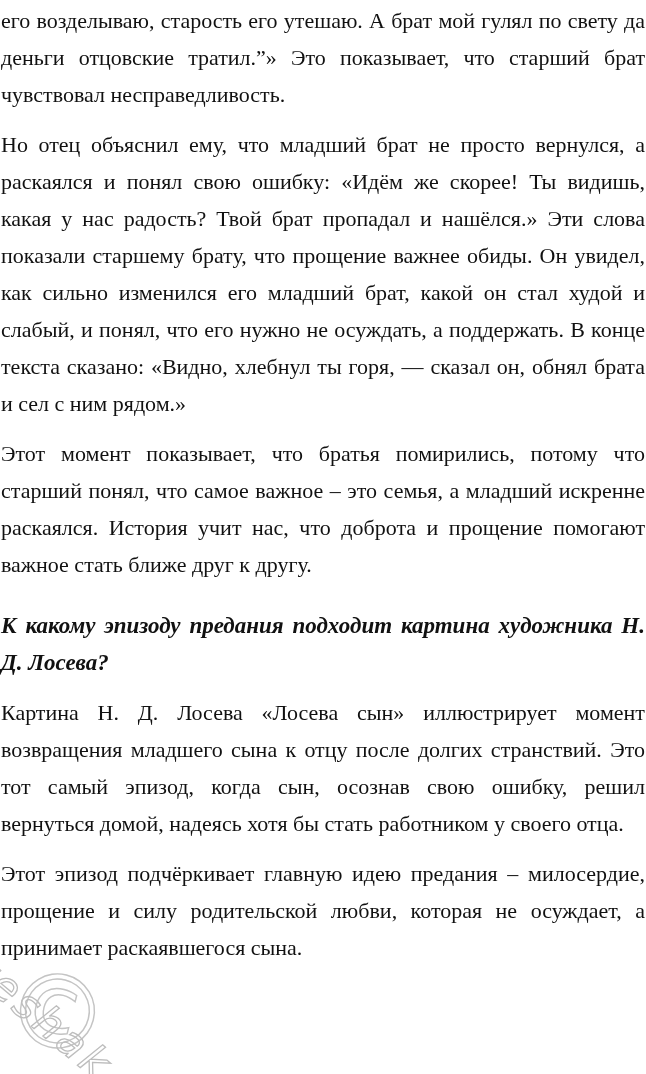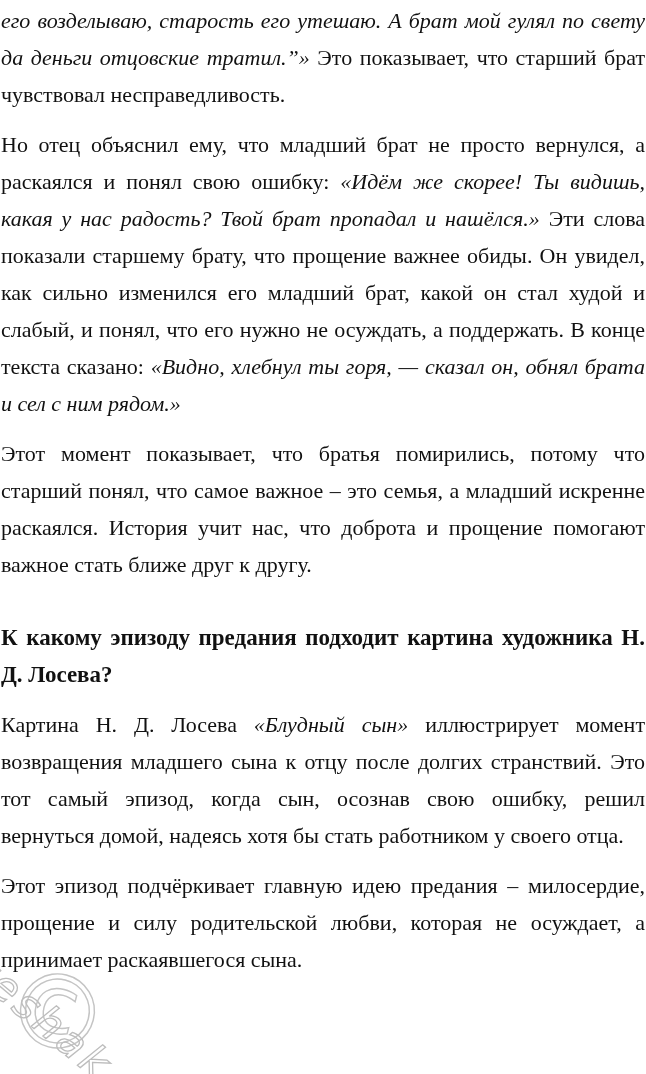--- a/index.html
+++ b/index.html
@@ -21,27 +21,28 @@
     width: 646px;
     padding: 2px 1px 0 1px;
     font-size: 22px;
     line-height: 37px;
     color: #111111;
     text-align: justify;
   }
   .doc p {
     margin: 0 0 13px 0;
   }
-  .seg-italic { font-style: italic; }
+  .seg-italic { }
   .heading {
     font-size: 23px;
     font-weight: bold;
     line-height: 37px;
-    margin: 36px 0 13px 0;
+    margin: 24px 0 13px 0;
     text-align: justify;
+    font-style: italic;
   }
   
   .watermark-text {
     position: absolute;
     z-index: 0;
     left: -4px;
     top: 946px;
     transform: rotate(40deg);
     transform-origin: 0 0;
     font-family: "DejaVu Sans", sans-serif;
@@ -77,18 +78,18 @@
 <div class="doc">
 
   <p><span class="seg-italic">его возделываю, старость его утешаю. А брат мой гулял по свету да деньги отцовские тратил.”» </span><span>Это показывает, что старший брат чувствовал несправедливость.</span></p>
 
   <p><span>Но отец объяснил ему, что младший брат не просто вернулся, а раскаялся и понял свою ошибку: </span><span class="seg-italic">«Идём же скорее! Ты видишь, какая у нас радость? Твой брат пропадал и нашёлся.» </span><span>Эти слова показали старшему брату, что прощение важнее обиды. Он увидел, как сильно изменился его младший брат, какой он стал худой и слабый, и понял, что его нужно не осуждать, а поддержать. В конце текста сказано: </span><span class="seg-italic">«Видно, хлебнул ты горя, — сказал он, обнял брата и сел с ним рядом.»</span></p>
 
   <p><span>Этот момент показывает, что братья помирились, потому что старший понял, что самое важное – это семья, а младший искренне раскаялся. История учит нас, что доброта и прощение помогают важное стать ближе друг к другу.</span></p>
 
   <div class="heading">К какому эпизоду предания подходит картина художника Н. Д. Лосева?</div>
 
-  <p><span>Картина Н. Д. Лосева </span><span class="seg-italic">«Блудный сын» </span><span>иллюстрирует момент возвращения младшего сына к отцу после долгих странствий. Это тот самый эпизод, когда сын, осознав свою ошибку, решил вернуться домой, надеясь хотя бы стать работником у своего отца.</span></p>
+  <p><span>Картина Н. Д. Лосева </span><span class="seg-italic">«Лосева сын» </span><span>иллюстрирует момент возвращения младшего сына к отцу после долгих странствий. Это тот самый эпизод, когда сын, осознав свою ошибку, решил вернуться домой, надеясь хотя бы стать работником у своего отца.</span></p>
 
 
   <p><span>Этот эпизод подчёркивает главную идею предания – милосердие, прощение и силу родительской любви, которая не осуждает, а принимает раскаявшегося сына.</span></p>
 
 </div>
 
 </body></html>

